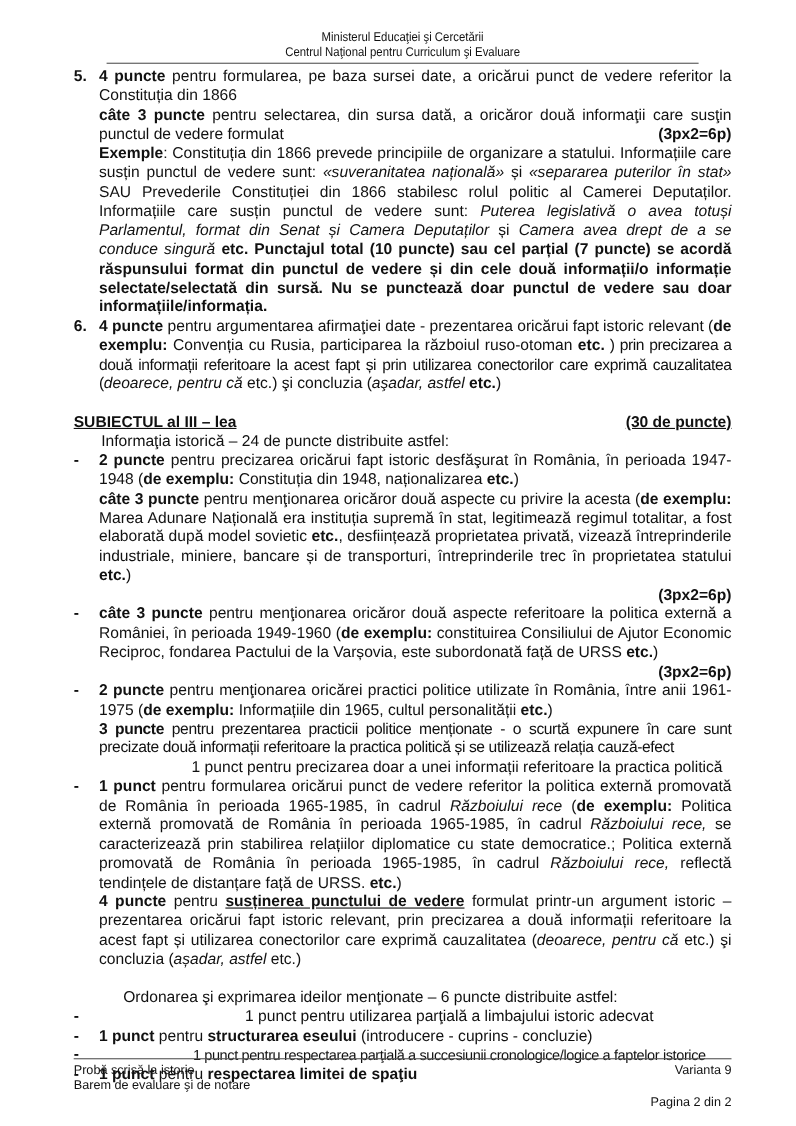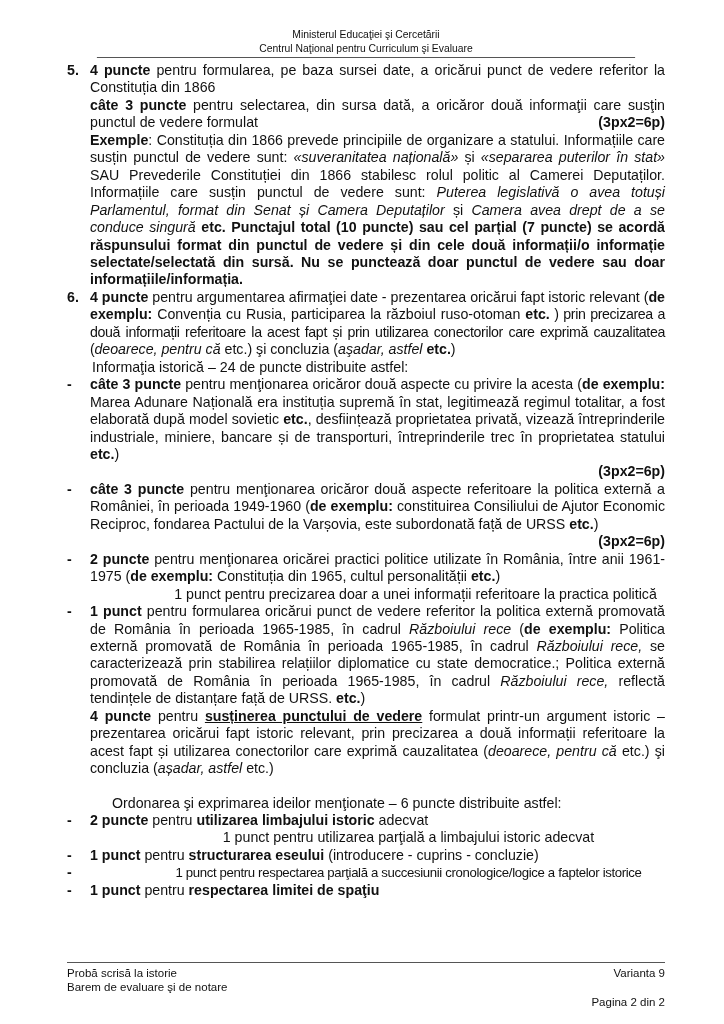--- a/index.html
+++ b/index.html
@@ -37,51 +37,56 @@
     <div><b>4 puncte</b><span> pentru formularea, pe baza sursei date, a oricărui punct de vedere referitor la Constituția din 1866</span></div>
     <div><b>câte 3 puncte</b><span> pentru selectarea, din sursa dată, a oricăror două informaţii care susţin punctul de vedere formulat</span><span class="right">(3px2=6p)</span></div>
     <div style="clear:both"><b>Exemple</b><span>: Constituția din 1866 prevede principiile de organizare a statului. Informațiile care susțin punctul de vedere sunt: </span><i>«suveranitatea națională»</i><span> și </span><i>«separarea puterilor în stat»</i><span> SAU Prevederile Constituției din 1866 stabilesc rolul politic al Camerei Deputaților. Informațiile care susțin punctul de vedere sunt: </span><i>Puterea legislativă o avea totuși Parlamentul, format din Senat și Camera Deputaților</i><span> și </span><i>Camera avea drept de a se conduce singură</i><span> </span><b>etc. Punctajul total (10 puncte) sau cel parțial (7 puncte) se acordă răspunsului format din punctul de vedere și din cele două informații/o informație selectate/selectată din sursă. Nu se punctează doar punctul de vedere sau doar informațiile/informația.</b></div>
   </div>
 
   <div class="item">
     <span class="num">6.</span>
     <div><b>4 puncte</b><span> pentru argumentarea afirmaţiei date - prezentarea oricărui fapt istoric relevant (</span><b>de exemplu:</b><span> Convenția cu Rusia, participarea la războiul ruso-otoman </span><b>etc.</b><span class="cond"> ) prin precizarea a două informații referitoare la acest fapt și prin utilizarea conectorilor care exprimă cauzalitatea (</span><i>deoarece, pentru că</i><span> etc.) şi concluzia (</span><i>aşadar, astfel</i><span> </span><b>etc.</b><span>)</span></div>
   </div>
 
+  <div class="subj">
+    <span>SUBIECTUL al III – lea</span>
+    <span>(30 de puncte)</span>
+  </div>
   <div class="sec">Informaţia istorică – 24 de puncte distribuite astfel:</div>
 
   <div class="item">
     <span class="dash">-</span>
+    <div><b>2 puncte</b><span> pentru precizarea oricărui fapt istoric desfăşurat în România, în perioada 1947-1948 (</span><b>de exemplu:</b><span> Constituția din 1948, naționalizarea </span><b>etc.</b><span>)</span></div>
     <div><b>câte 3 puncte</b><span> pentru menţionarea oricăror două aspecte cu privire la acesta (</span><b>de exemplu:</b><span> Marea Adunare Națională era instituția supremă în stat, legitimează regimul totalitar, a fost elaborată după model sovietic </span><b>etc.</b><span>, desființează proprietatea privată, vizează întreprinderile industriale, miniere, bancare și de transporturi, întreprinderile trec în proprietatea statului </span><b>etc.</b><span>)</span></div>
     <div class="rline">(3px2=6p)</div>
   </div>
 
   <div class="item">
     <span class="dash">-</span>
     <div><b>câte 3 puncte</b><span> pentru menţionarea oricăror două aspecte referitoare la politica externă a României, în perioada 1949-1960 (</span><b>de exemplu:</b><span> constituirea Consiliului de Ajutor Economic Reciproc, fondarea Pactului de la Varșovia, este subordonată față de URSS </span><b>etc.</b><span>)</span><span class="right">(3px2=6p)</span></div>
   </div>
 
   <div class="item" style="clear:both">
     <span class="dash">-</span>
-    <div><b>2 puncte</b><span> pentru menţionarea oricărei practici politice utilizate în România, între anii 1961-1975 (</span><b>de exemplu:</b><span> Constituția din 1965, cultul personalității </span><b>etc.</b><span>)</span></div>
+    <div><b>2 puncte</b><span> pentru menţionarea oricărei practici politice utilizate în România, între anii 1961-1975 (</span><b>de exemplu:</b><span> Informațiile din 1965, cultul personalității </span><b>etc.</b><span>)</span></div>
+    <div class="cond"><b>3 puncte</b><span> pentru prezentarea practicii politice menționate - o scurtă expunere în care sunt precizate două informații referitoare la practica politică și se utilizează relația cauză-efect</span></div>
     <div class="indent" style="padding-left:76px">1 punct pentru precizarea doar a unei informații referitoare la practica politică</div>
   </div>
 
   <div class="item">
     <span class="dash">-</span>
     <div><b>1 punct</b><span> pentru formularea oricărui punct de vedere referitor la politica externă promovată de România în perioada 1965-1985, în cadrul </span><i>Războiului rece</i><span> (</span><b>de exemplu:</b><span> Politica externă promovată de România în perioada 1965-1985, în cadrul </span><i>Războiului rece,</i><span> se caracterizează prin stabilirea relațiilor diplomatice cu state democratice.; Politica externă promovată de România în perioada 1965-1985, în cadrul </span><i>Războiului rece,</i><span> reflectă tendințele de distanțare față de URSS. </span><b>etc.</b><span>)</span></div>
     <div><b>4 puncte</b><span> pentru </span><b><u>susținerea punctului de vedere</u></b><span> formulat printr-un argument istoric – prezentarea oricărui fapt istoric relevant, prin precizarea a două informații referitoare la acest fapt și utilizarea conectorilor care exprimă cauzalitatea (</span><i>deoarece, pentru că</i><span> etc.) şi concluzia (</span><i>așadar, astfel</i><span> etc.)</span></div>
   </div>
 
   <div class="gap"></div>
   <div class="sec" style="padding-left:45px">Ordonarea şi exprimarea ideilor menţionate – 6 puncte distribuite astfel:</div>
 
   <div class="item">
     <span class="dash">-</span>
-    <div><b>2 puncte</b><span> pentru </span><b>utilizarea limbajului istoric</b><span> adecvat</span></div>
     <div class="indent" style="padding-left:62px">1 punct pentru utilizarea parţială a limbajului istoric adecvat</div>
   </div>
   <div class="item">
     <span class="dash">-</span>
     <div><b>1 punct</b><span> pentru </span><b>structurarea eseului</b><span> (introducere - cuprins - concluzie)</span></div>
   </div>
   <div class="item">
     <span class="dash">-</span>
     <div class="indent cond" style="padding-left:62px;font-size:13.2px">1 punct pentru respectarea parţială a succesiunii cronologice/logice a faptelor istorice</div>
   </div>

